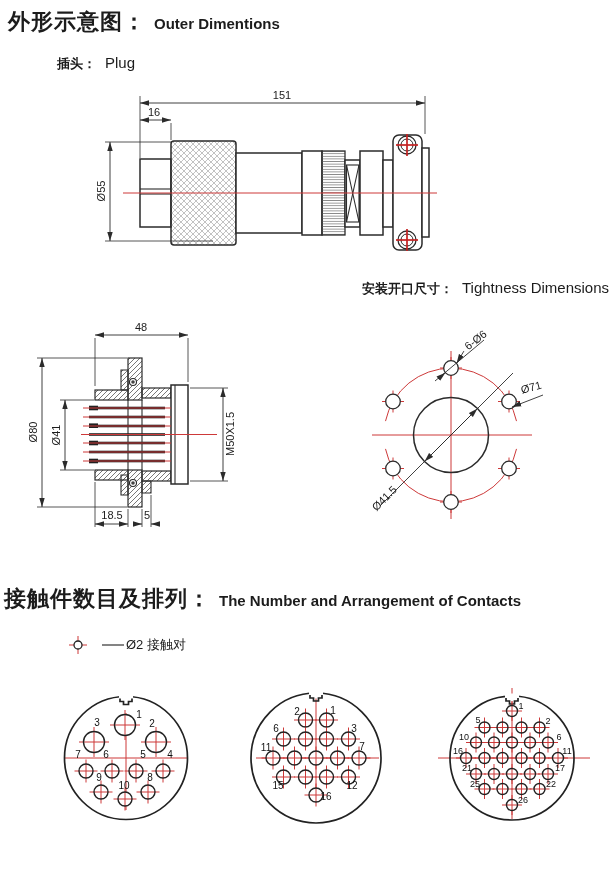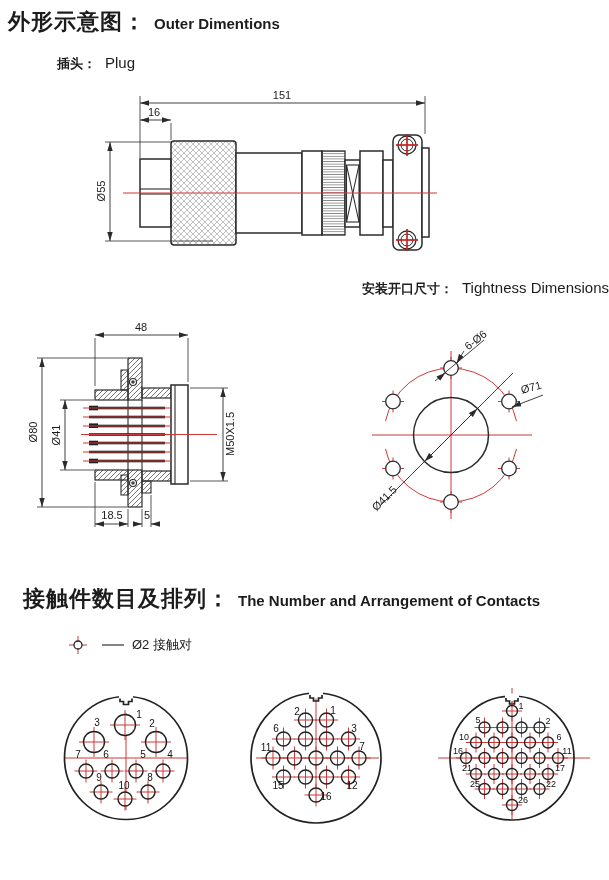--- a/index.html
+++ b/index.html
@@ -6,21 +6,21 @@
   #canvas{position:relative;width:609px;height:880px;background:#ffffff;overflow:hidden;
           font-family:"Liberation Sans","DejaVu Sans",sans-serif;color:#1c1c1c;}
   .abs{position:absolute;}
   .zh{font-weight:bold;}
   .t1 .zh{font-size:22px;letter-spacing:1px;}
   .t1 .en{font-size:15px;font-weight:bold;margin-left:8px;}
   .t2 .zh{font-size:13px;text-align:center;}
   .t2 .en{font-size:15px;font-weight:normal;margin-left:9px;}
   .clabel{font-size:15px;text-align:left;letter-spacing:0.5px;color:#1e1e1e;margin-top:48px;}
   .legend{display:flex;align-items:center;}
-  .legend .ltext{font-size:13px;margin-left:6px;white-space:nowrap;}
+  .legend .ltext{font-size:13px;margin-left:0;white-space:nowrap;}
   
   .out{stroke:#2b2b2b;stroke-width:1.5;fill:#ffffff;}
   .outn{stroke:#2b2b2b;stroke-width:1.5;fill:none;}
   .out2{stroke:#2b2b2b;stroke-width:1.1;fill:none;}
   .dim{stroke:#2b2b2b;stroke-width:0.9;fill:none;}
   .ext{stroke:#2b2b2b;stroke-width:0.8;fill:none;}
   .dt{font-family:"Liberation Sans","DejaVu Sans",sans-serif;font-size:11px;fill:#1c1c1c;text-anchor:middle;}
   .red{stroke:#cd3939;stroke-width:1;fill:none;}
   .redb{stroke:#c52222;stroke-width:1.7;fill:none;}
   .rl{stroke:#cd3939;stroke-width:1;}
@@ -226,21 +226,21 @@
 
     <line class="dim" x1="183" y1="80" x2="152" y2="92" marker-end="url(#m-a)"></line>
     <text class="dt" transform="translate(172 76) rotate(-15)">Ø71</text>
 
     <line class="dim" x1="75" y1="66" x2="124" y2="25"></line>
     <line class="dim" x1="78" y1="64" x2="85.4" y2="57.7" marker-end="url(#m-a)"></line>
     <line class="dim" x1="103.9" y1="36.1" x2="96.6" y2="48.3" marker-end="url(#m-a)"></line>
     <text class="dt" transform="translate(118 28) rotate(-38)">6-Ø6</text>
   </svg>
 
-  <div class="t1 abs" style="left:23px;top:584px">
+  <div class="t1 abs" style="left:4px;top:584px">
     <span class="zh">接触件数目及排列：</span><span class="en">The Number and Arrangement of Contacts</span>
   </div>
 
   <div class="legend abs" style="left:66px;top:632px">
     <svg width="60" height="26" viewBox="0 0 60 26">
       <line class="rl" x1="3" y1="13" x2="21" y2="13"></line>
       <line class="rl" x1="12" y1="4" x2="12" y2="22"></line>
       <circle cx="12" cy="13" r="4" fill="#ffffff" stroke="#222222" stroke-width="1.3"></circle>
       <line x1="36" y1="13" x2="58" y2="13" stroke="#333333" stroke-width="1.2"></line>
     </svg>

